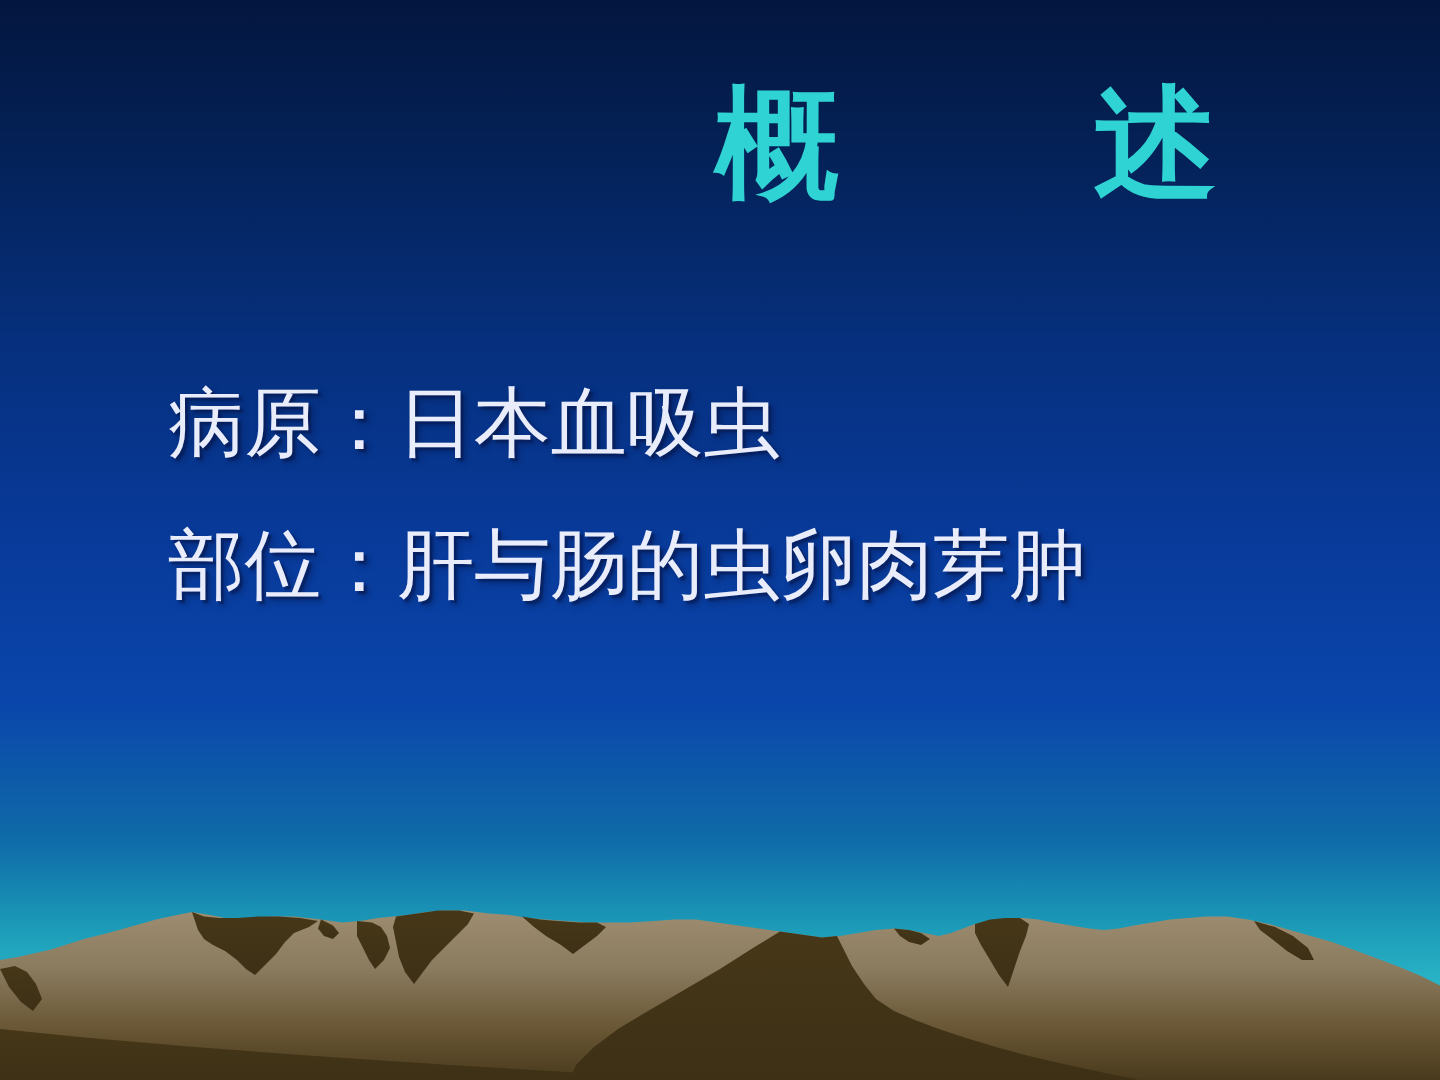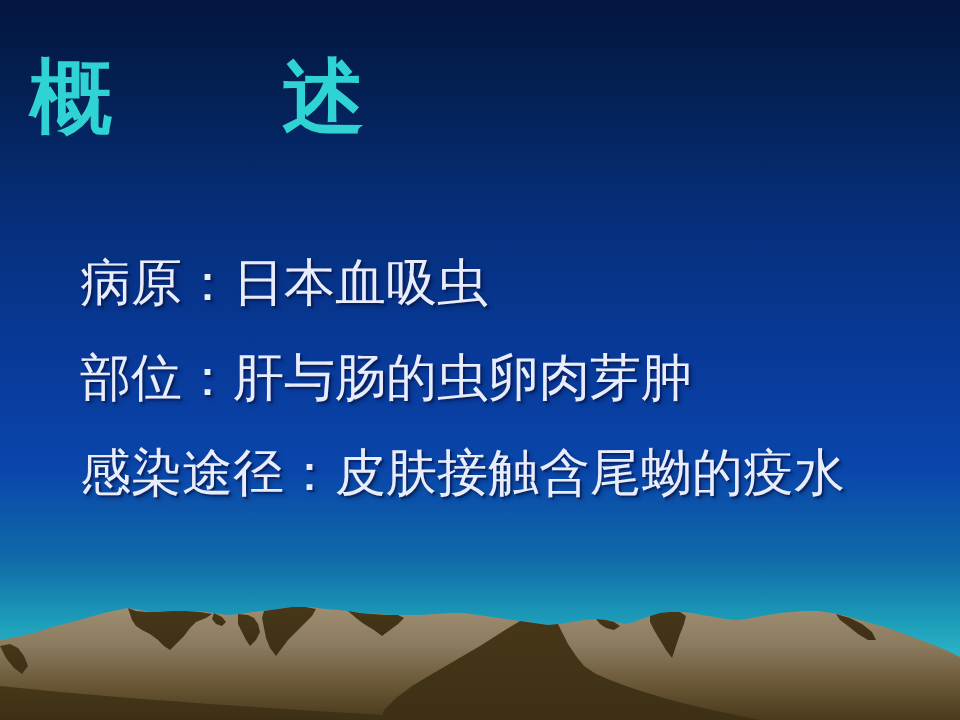--- a/index.html
+++ b/index.html
@@ -33,22 +33,21 @@
         #0bd9bb 720px
       );
   }
 
   
   #title-block {
     position: absolute;
     top: 52px;
     left: 0;
     width: 813px;
-    text-align: left;
-    margin-left: 30px;
+    text-align: right;
   }
   #slide-title {
     display: inline-block;
     font-family: "Liberation Sans", "DejaVu Sans", sans-serif;
     font-weight: bold;
     font-size: 82px;
     line-height: 1.1;
     color: #2fd3d3;
     letter-spacing: 2px;
     white-space: pre;
@@ -63,20 +62,21 @@
   }
   .body-line {
     font-family: "Liberation Serif", "DejaVu Serif", serif;
     font-size: 51px;
     line-height: 95px;
     color: #e9ecfb;
     white-space: pre;
     text-shadow:
       2px 2px 1px rgba(8, 22, 72, 0.55),
       3px 3px 4px rgba(5, 15, 55, 0.35);
+    margin-left: 32px;
   }
 
   
   #mountains {
     position: absolute;
     left: 0;
     bottom: 0;
     width: 960px;
     height: 120px;
     display: block;
@@ -87,21 +87,20 @@
 
 <div id="slide">
 
   <div id="title-block">
     <div id="slide-title">概　　述</div>
   </div>
 
   <div id="body-block">
     <div class="body-line">病原：日本血吸虫</div>
     <div class="body-line">部位：肝与肠的虫卵肉芽肿</div>
-    <div class="body-line">感染途径：皮肤接触含尾蚴的疫水</div>
   </div>
 
   <svg id="mountains" viewBox="0 0 960 120" preserveAspectRatio="none">
     <defs>
       <linearGradient id="mtnLight" x1="0" y1="0" x2="0" y2="1">
         <stop offset="0%" stop-color="#9e8d70"></stop>
         <stop offset="35%" stop-color="#8a7a5e"></stop>
         <stop offset="70%" stop-color="#685634"></stop>
         <stop offset="100%" stop-color="#4a3a1d"></stop>
       </linearGradient>

